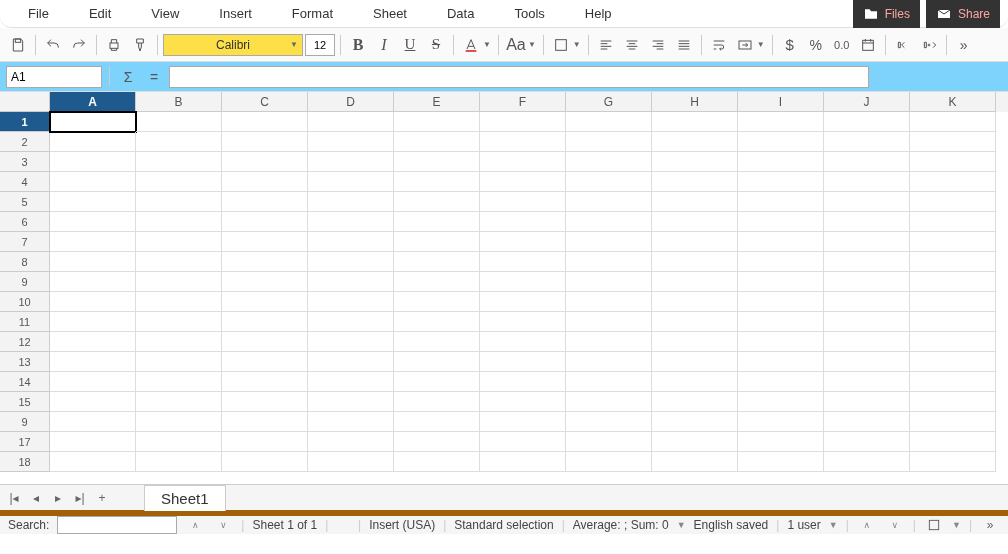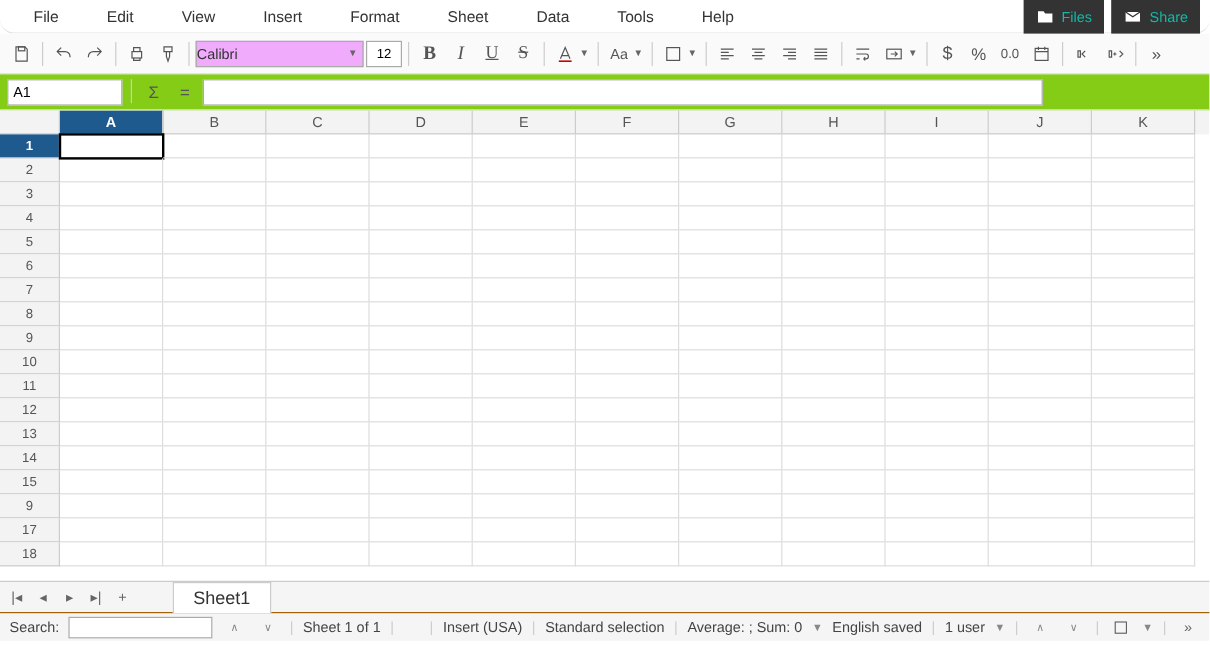--- a/index.html
+++ b/index.html
@@ -1,49 +1,49 @@
 <!DOCTYPE html>
 <html><head>
 <meta charset="utf-8">
 <style>
 * { box-sizing: border-box; margin: 0; padding: 0; }
 body { font-family: -apple-system, BlinkMacSystemFont, "Segoe UI", Arial, sans-serif; font-size: 12px; color: #333; background: #fff; width: 1008px; height: 554px; overflow: hidden; position: relative; }
 .menubar { display: flex; align-items: center; height: 28px; padding: 0 8px; background: #fff; border-bottom: 1px solid #e0e0e0; border-radius: 12px; }
 .menubar .menu-item { padding: 4px 20px; cursor: pointer; font-size: 13px; }
 .top-right-buttons { position: absolute; top: 0; right: 8px; display: flex; gap: 6px; }
-.dark-btn { background: #333; color: #14b8a6; display: flex; align-items: center; gap: 6px; padding: 6px 10px; font-size: 12px; cursor: pointer; }
+.dark-btn { background: #333; color: #fca5a5; display: flex; align-items: center; gap: 6px; padding: 6px 10px; font-size: 12px; cursor: pointer; }
 .dark-btn svg { width: 16px; height: 16px; fill: #fff; }
 .toolbar { display: flex; align-items: center; height: 34px; padding: 2px 6px; background: #fafafa; border-bottom: 1px solid #ddd; gap: 2px; }
 .tool-btn { width: 24px; height: 24px; display: flex; align-items: center; justify-content: center; cursor: pointer; color: #555; border: 1px solid transparent; }
 .tool-sep { width: 1px; height: 20px; background: #ccc; margin: 0 3px; }
-.font-name { width: 140px; height: 22px; border: 1px solid #aaa; background: #f0abfc; display: flex; align-items: center; justify-content: flex-start; font-size: 12px; position: relative; }
+.font-name { width: 140px; height: 22px; border: 1px solid #aaa; background: #fde047; display: flex; align-items: center; justify-content: center; font-size: 12px; position: relative; }
 .font-name .dd-arrow { position: absolute; right: 4px; font-size: 8px; color: #666; }
 .font-size { width: 30px; height: 22px; border: 1px solid #aaa; background: #fff; text-align: center; font-size: 11px; }
 .dd { font-size: 8px; color: #666; margin-left: -2px; margin-right: 2px; }
-.formula-bar { display: flex; align-items: flex-start; height: 30px; padding: 4px 6px; gap: 4px; background: #84cc16; border-bottom: 1px solid #ddd; }
+.formula-bar { display: flex; align-items: flex-start; height: 30px; padding: 4px 6px; gap: 4px; background: #7dd3fc; border-bottom: 1px solid #ddd; }
 .cell-ref { width: 96px; height: 22px; border: 1px solid #aaa; padding: 0 4px; font-size: 12px; }
 .fx-btn { width: 22px; height: 22px; display: flex; align-items: center; justify-content: center; color: #555; font-size: 14px; }
 .formula-input { flex: 1; height: 22px; border: 1px solid #aaa; padding: 0 4px; max-width: 700px; }
 .grid-area { position: relative; overflow: hidden; height: 392px; }
 .col-headers { display: flex; height: 20px; background: #f3f3f3; }
 .row-header-corner { width: 50px; border-right: 1px solid #ccc; border-bottom: 1px solid #ccc; background: #f3f3f3; }
 .col-header { width: 86px; text-align: center; border-right: 1px solid #ccc; border-bottom: 1px solid #ccc; font-size: 12px; line-height: 20px; color: #555; }
 .col-header.active { background: #1e5a8d; color: #fff; font-weight: bold; }
 .grid-body { display: flex; }
 .row-headers { width: 50px; }
 .row-header { height: 20px; border-right: 1px solid #ccc; border-bottom: 1px solid #ccc; text-align: center; font-size: 11px; line-height: 20px; background: #f3f3f3; color: #555; }
 .row-header.active { background: #1e5a8d; color: #fff; font-weight: bold; }
 .cells { position: relative; }
 .cell-row { display: flex; height: 20px; }
 .cell { width: 86px; height: 20px; border-right: 1px solid #ddd; border-bottom: 1px solid #ddd; }
 .cell.selected { outline: 2px solid #000; outline-offset: -1px; }
 .sheet-tabs { display: flex; align-items: center; height: 26px; border-top: 1px solid #ccc; background: #f5f5f5; padding: 0 4px; gap: 2px; }
 .nav-btn { width: 20px; height: 20px; display: flex; align-items: center; justify-content: center; color: #666; cursor: pointer; }
 .sheet-tab { padding: 4px 16px; background: #fff; border: 1px solid #ccc; border-bottom: none; font-size: 15px; margin-left: 30px; }
-.statusbar { display: flex; align-items: center; height: 24px; background: #f5f5f5; border-top: 1px solid #a16207; padding: 0 8px; font-size: 12px; color: #444; gap: 8px; }
+.statusbar { display: flex; align-items: center; height: 24px; background: #f5f5f5; border-top: 6px solid #a16207; padding: 0 8px; font-size: 12px; color: #444; gap: 8px; }
 .status-sep { color: #ccc; }
 .status-item { white-space: nowrap; }
 .search-input { width: 120px; height: 18px; border: 1px solid #aaa; padding: 0 2px; }
 .spacer { flex: 1; }
 svg.icon { width: 16px; height: 16px; stroke: #555; fill: none; stroke-width: 1.5; }
 .chev { font-size: 9px; color: #888; }
 </style>
 </head>
 <body>
 
@@ -117,21 +117,21 @@
   <div class="tool-btn" style="text-decoration:line-through;font-size:15px;font-family:serif">S</div>
   <div class="tool-sep"></div>
   <div class="tool-btn">
       <svg class="icon" viewBox="0 0 24 24">
         <path d="M6 18L12 4l6 14M8 14h8"></path>
         <rect x="4" y="20" width="16" height="2" fill="#c00" stroke="none"></rect>
       </svg>
     </div>
     <span class="dd">▼</span>
   <div class="tool-sep"></div>
-  <div class="tool-btn" style="font-size:12px">Aa</div>
+  <div class="tool-btn" style="font-size:16px">Aa</div>
     <span class="dd">▼</span>
   <div class="tool-sep"></div>
   <div class="tool-btn">
       <svg class="icon" viewBox="0 0 24 24">
         <rect x="4" y="4" width="16" height="16"></rect>
       </svg>
     </div>
     <span class="dd">▼</span>
   <div class="tool-sep"></div>
   <div class="tool-btn">

